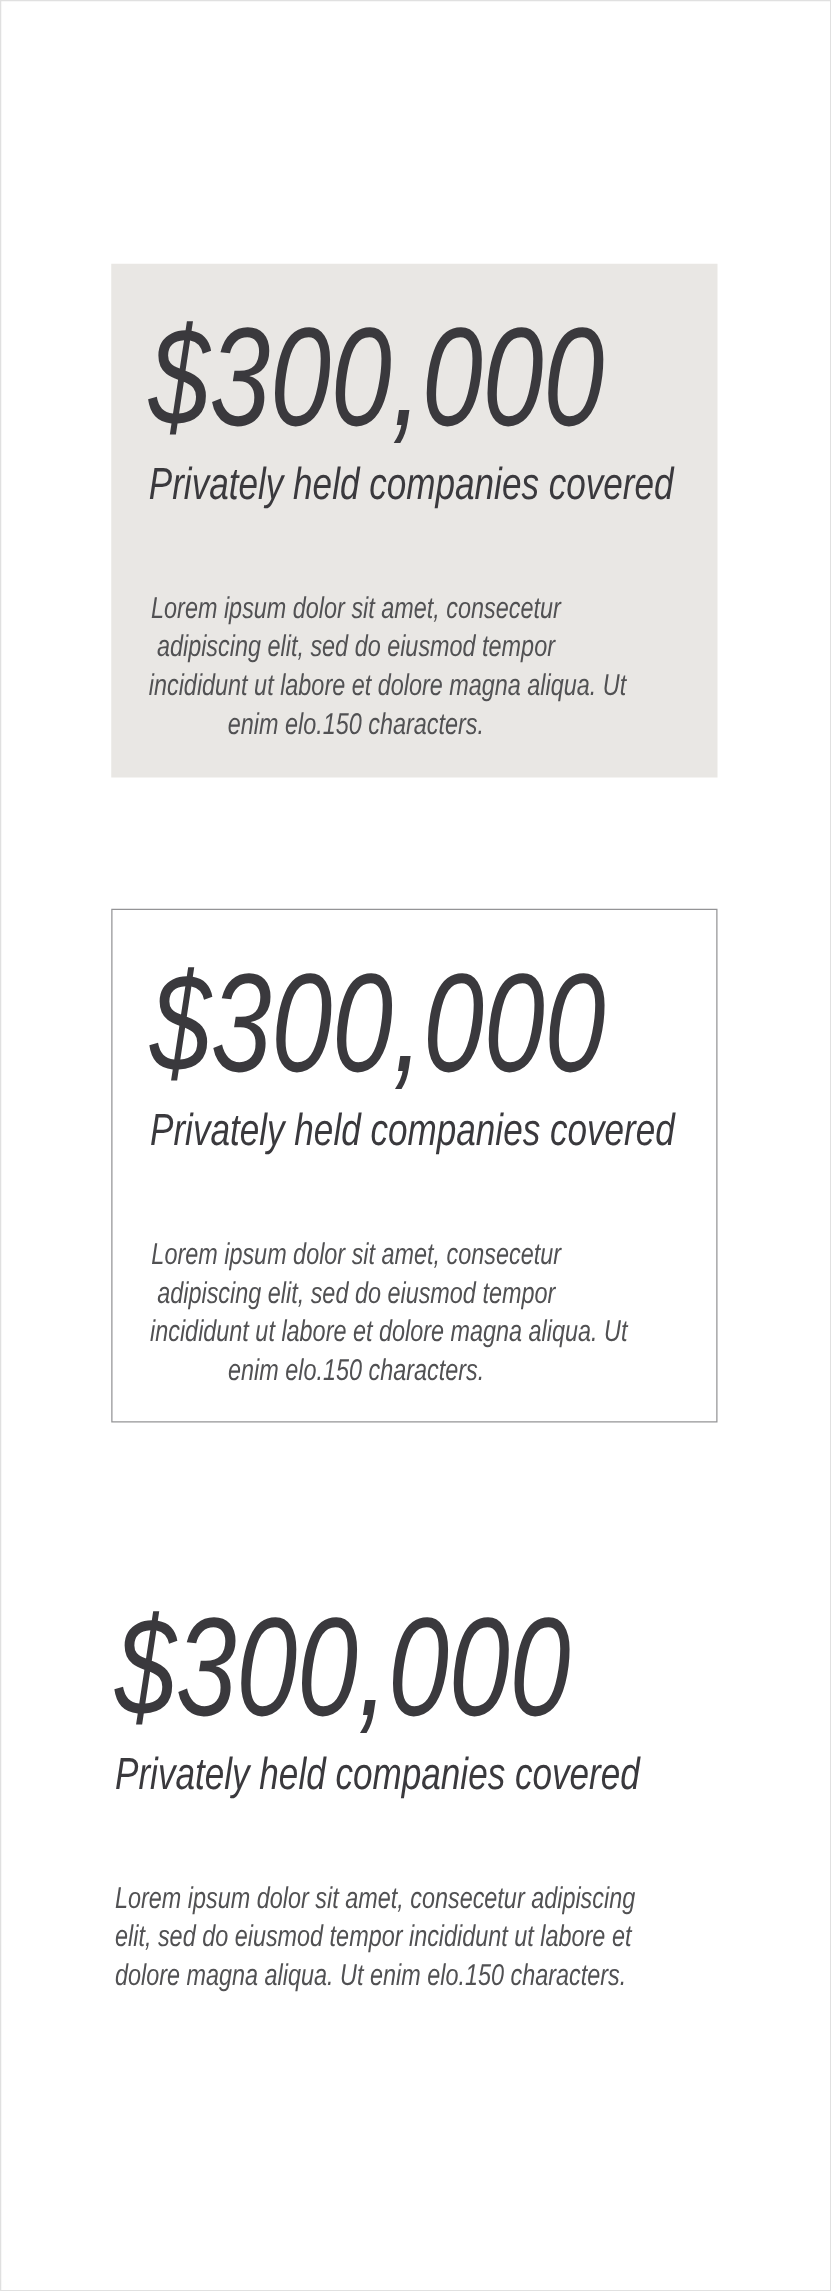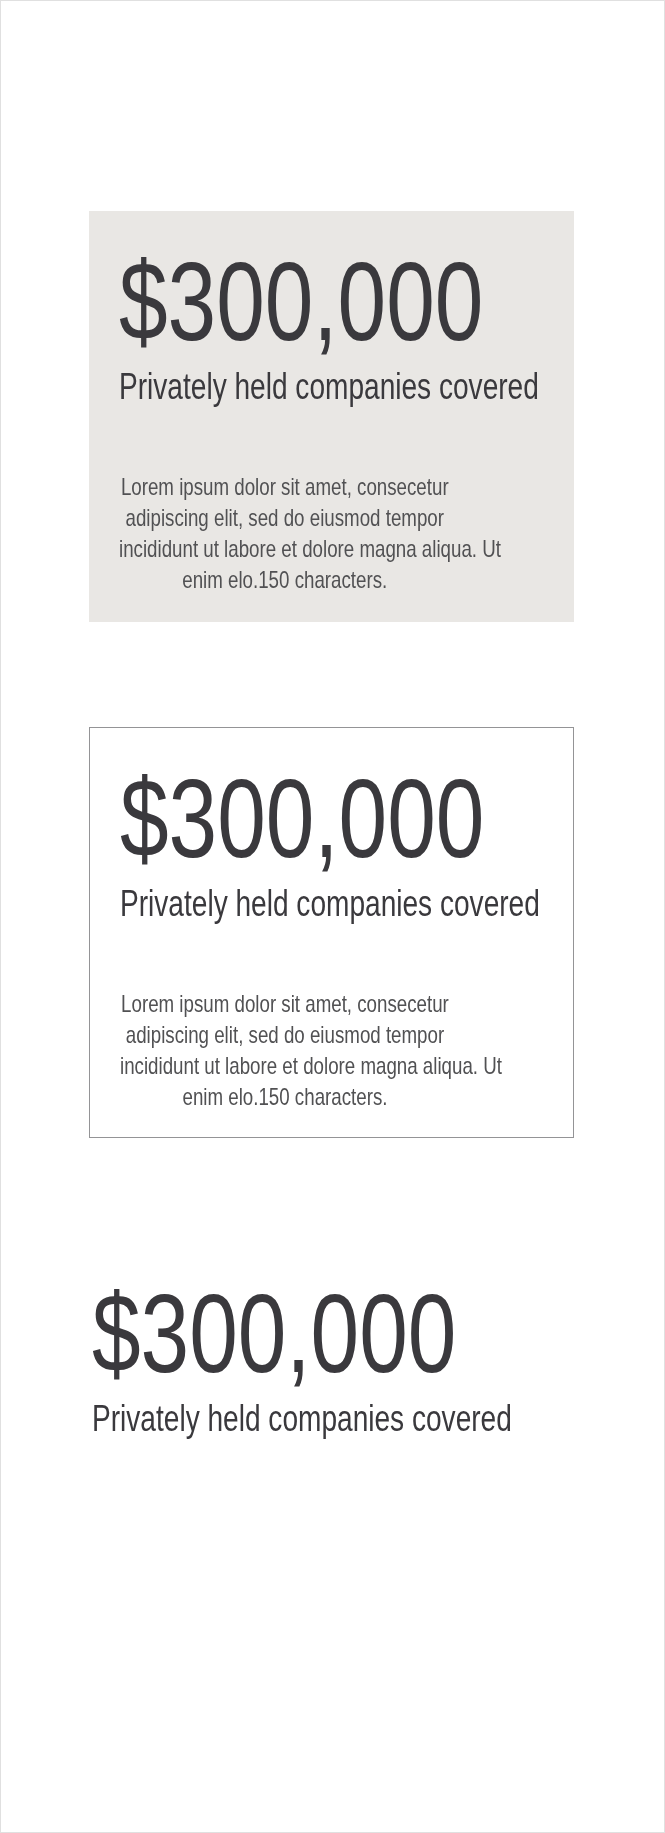--- a/index.html
+++ b/index.html
@@ -15,20 +15,21 @@
     box-sizing: border-box;
     border: 1px solid #e0e0e0;
     background: #ffffff;
     overflow: hidden;
   }
   .card {
     box-sizing: border-box;
     width: 485px;
     margin-left: 88px;
     padding: 36px 30px 27px 30px;
+    font-style: italic;
   }
   .card.filled {
     margin-top: 210px;
     background: #e9e7e4;
   }
   .card.outlined {
     margin-top: 105px;
     background: #ffffff;
     border: 1px solid #949496;
     padding-bottom: 25px;
@@ -93,15 +94,20 @@
       <div class="line cond" style="color: rgb(81, 81, 83);">Lorem ipsum dolor sit amet, consecetur</div>
       <div class="line cond" style="color: rgb(81, 81, 83);">adipiscing elit, sed do eiusmod tempor</div>
       <div class="line cond" style="color: rgb(81, 81, 83);">incididunt ut labore et dolore magna aliqua. Ut</div>
       <div class="line cond" style="color: rgb(81, 81, 83);">enim elo.150 characters.</div>
     </div>
   </section>
 
   <section class="card plain" style="background: transparent;">
     <div class="stat-value cond" style="color: rgb(58, 57, 61);">$300,000</div>
     <div class="stat-label cond" style="color: rgb(58, 57, 61);">Privately held companies covered</div>
+    <div class="stat-body">
+      <div class="line cond" style="color: rgb(81, 81, 83);">Lorem ipsum dolor sit amet, consecetur adipiscing</div>
+      <div class="line cond" style="color: rgb(81, 81, 83);">elit, sed do eiusmod tempor incididunt ut labore et</div>
+      <div class="line cond" style="color: rgb(81, 81, 83);">dolore magna aliqua. Ut enim elo.150 characters.</div>
+    </div>
   </section>
 
 </div>
 
 </body></html>

